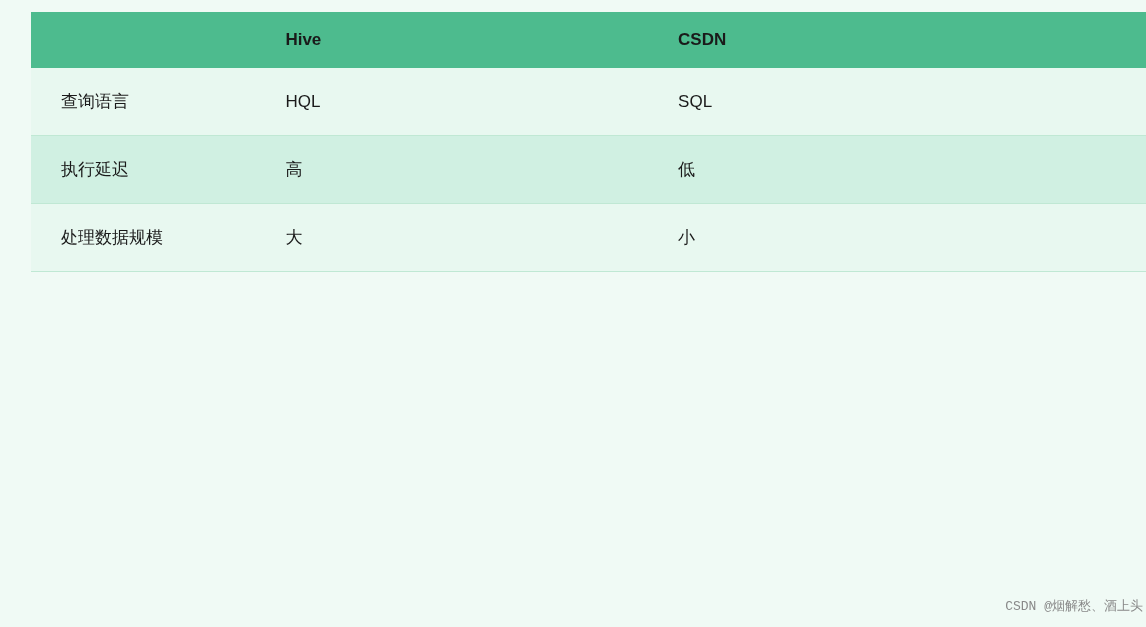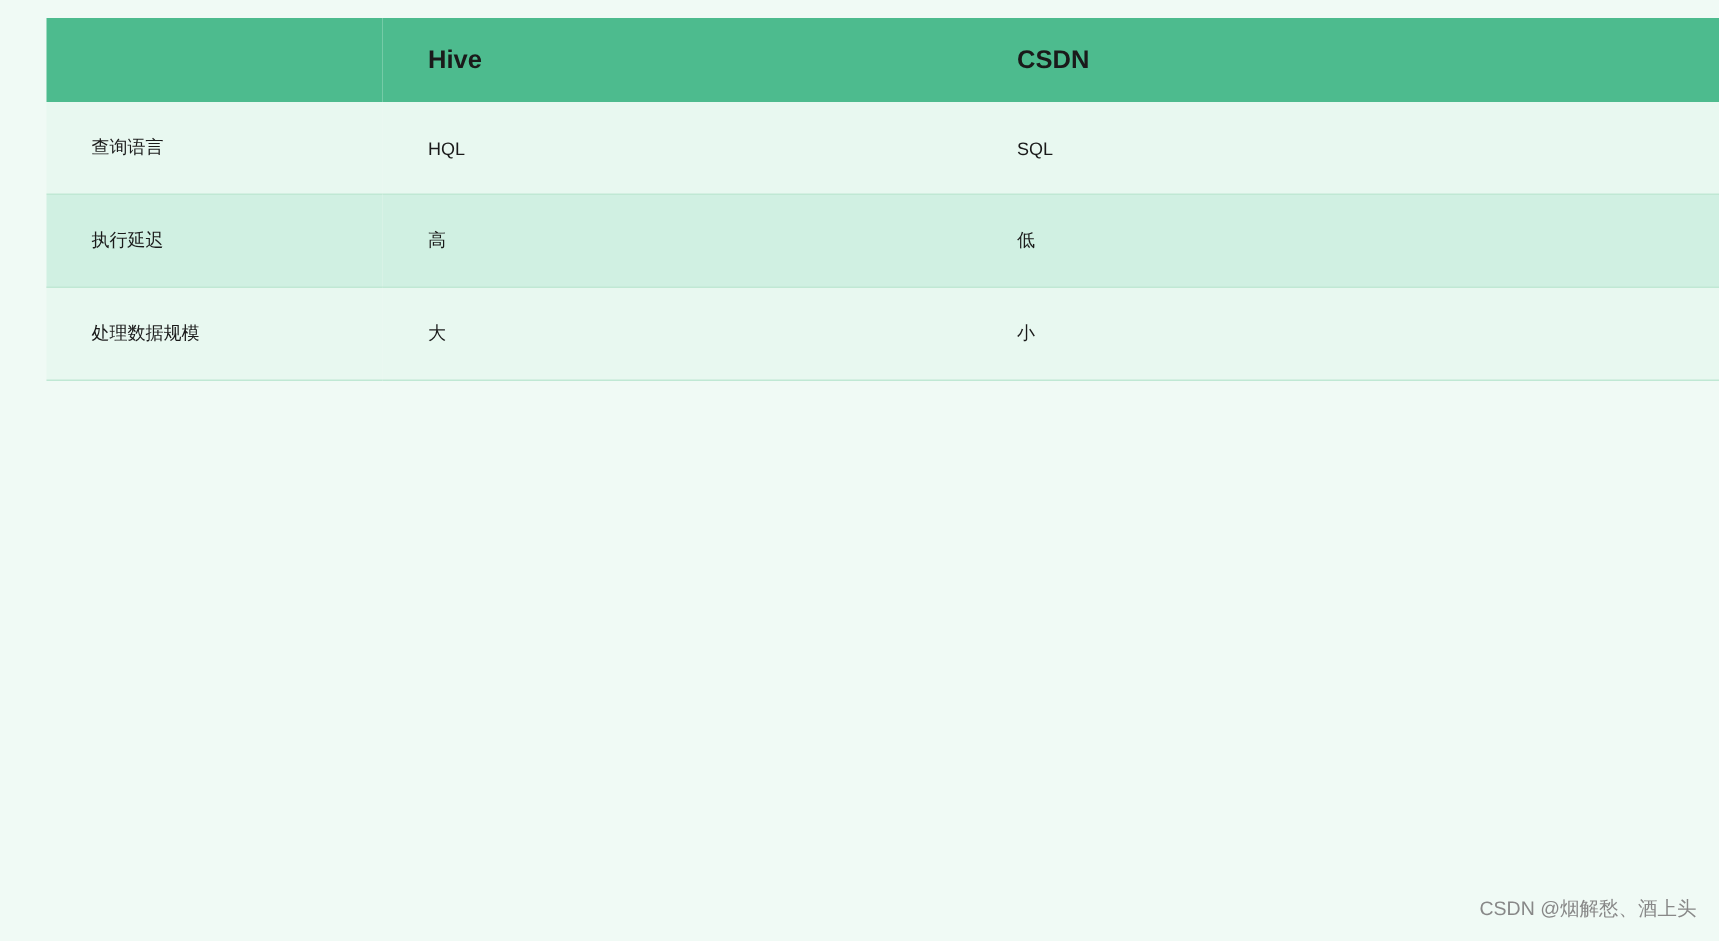--- a/index.html
+++ b/index.html
@@ -54,33 +54,33 @@
     tbody tr:nth-child(odd) {
       background-color: #e8f8f0;
     }
 
     tbody tr:nth-child(even) {
       background-color: #d0f0e2;
     }
 
     tbody td {
       padding: 22px 30px;
-      font-size: 12px;
+      font-size: 17px;
       color: #1a1a1a;
       vertical-align: middle;
       border-bottom: 1px solid #c0e8d4;
     }
 
     .watermark {
       position: absolute;
       bottom: 12px;
-      right: 15px;
+      right: 3px;
       font-size: 13px;
       color: #888;
-      font-family: Liberation Sans, sans-serif;
+      font-family: Liberation Mono, monospace;
       text-align: right;
     }
   </style>
 </head>
 <body>
 
 <div class="table-container">
   <table>
     <colgroup>
       <col class="col-label">

